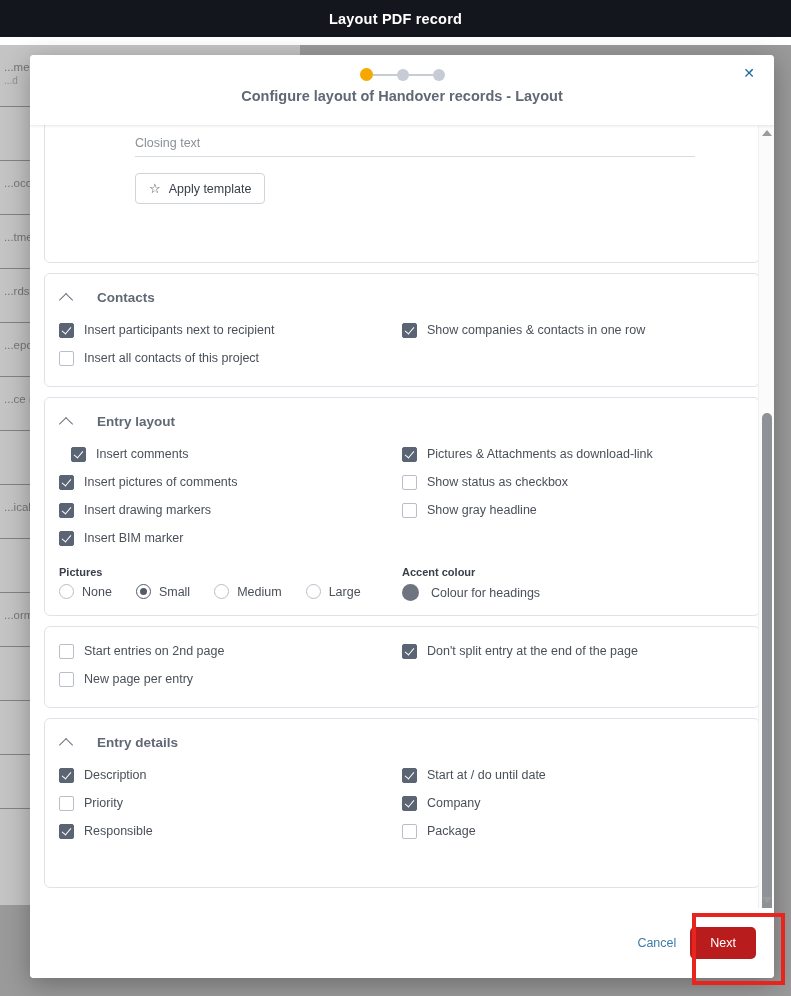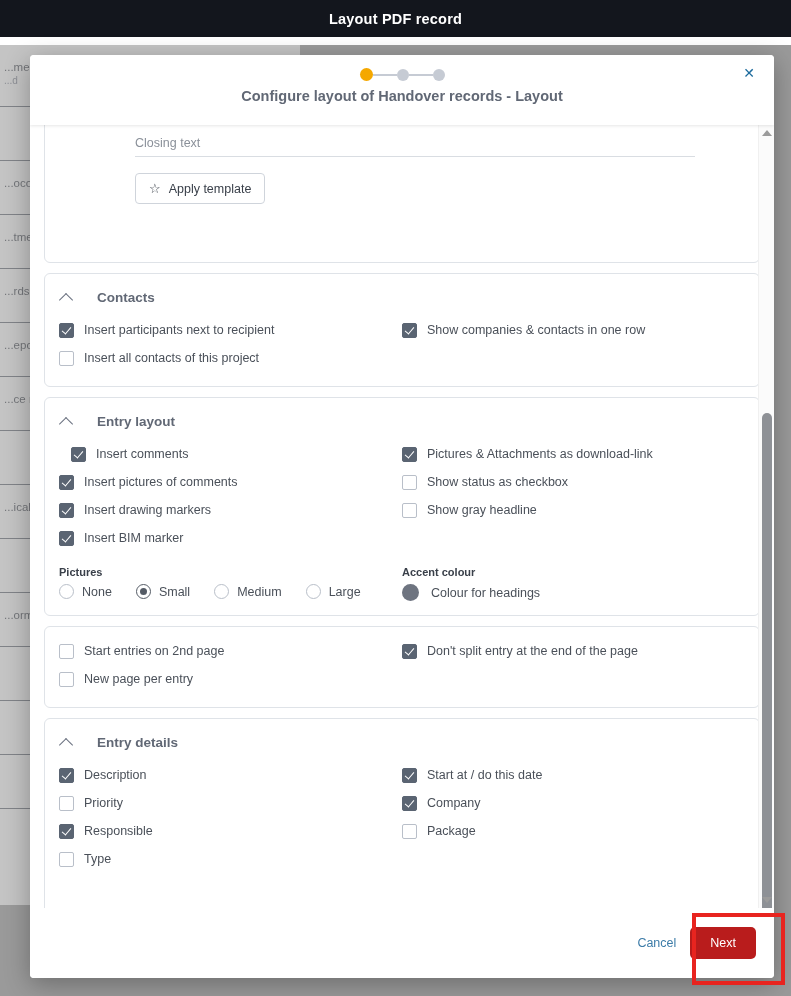--- a/index.html
+++ b/index.html
@@ -386,33 +386,27 @@
                       <span class="cb"></span>
                       <span class="opt-label">Priority</span>
                     </div>
                   </div>
                   <div class="opt">
                     <div style="display: flex; align-items: center; position: relative;">
                       <span class="cb on"></span>
                       <span class="opt-label">Responsible</span>
                     </div>
                   </div>
-                  <div class="opt">
-                    <div style="display: flex; align-items: center; position: relative;">
-                      <span class="cb"></span>
-                      <span class="opt-label">Type</span>
-                    </div>
-                  </div>
                   <div class="opt"></div>
                 </div>
                 <div class="col">
                   <div class="opt">
                     <div style="display: flex; align-items: center; position: relative;">
                       <span class="cb on"></span>
-                      <span class="opt-label">Start at / do this date</span>
+                      <span class="opt-label">Start at / do until date</span>
                     </div>
                   </div>
                   <div class="opt">
                     <div style="display: flex; align-items: center; position: relative;">
                       <span class="cb on"></span>
                       <span class="opt-label">Company</span>
                     </div>
                   </div>
                   <div class="opt">
                     <div style="display: flex; align-items: center; position: relative;">

